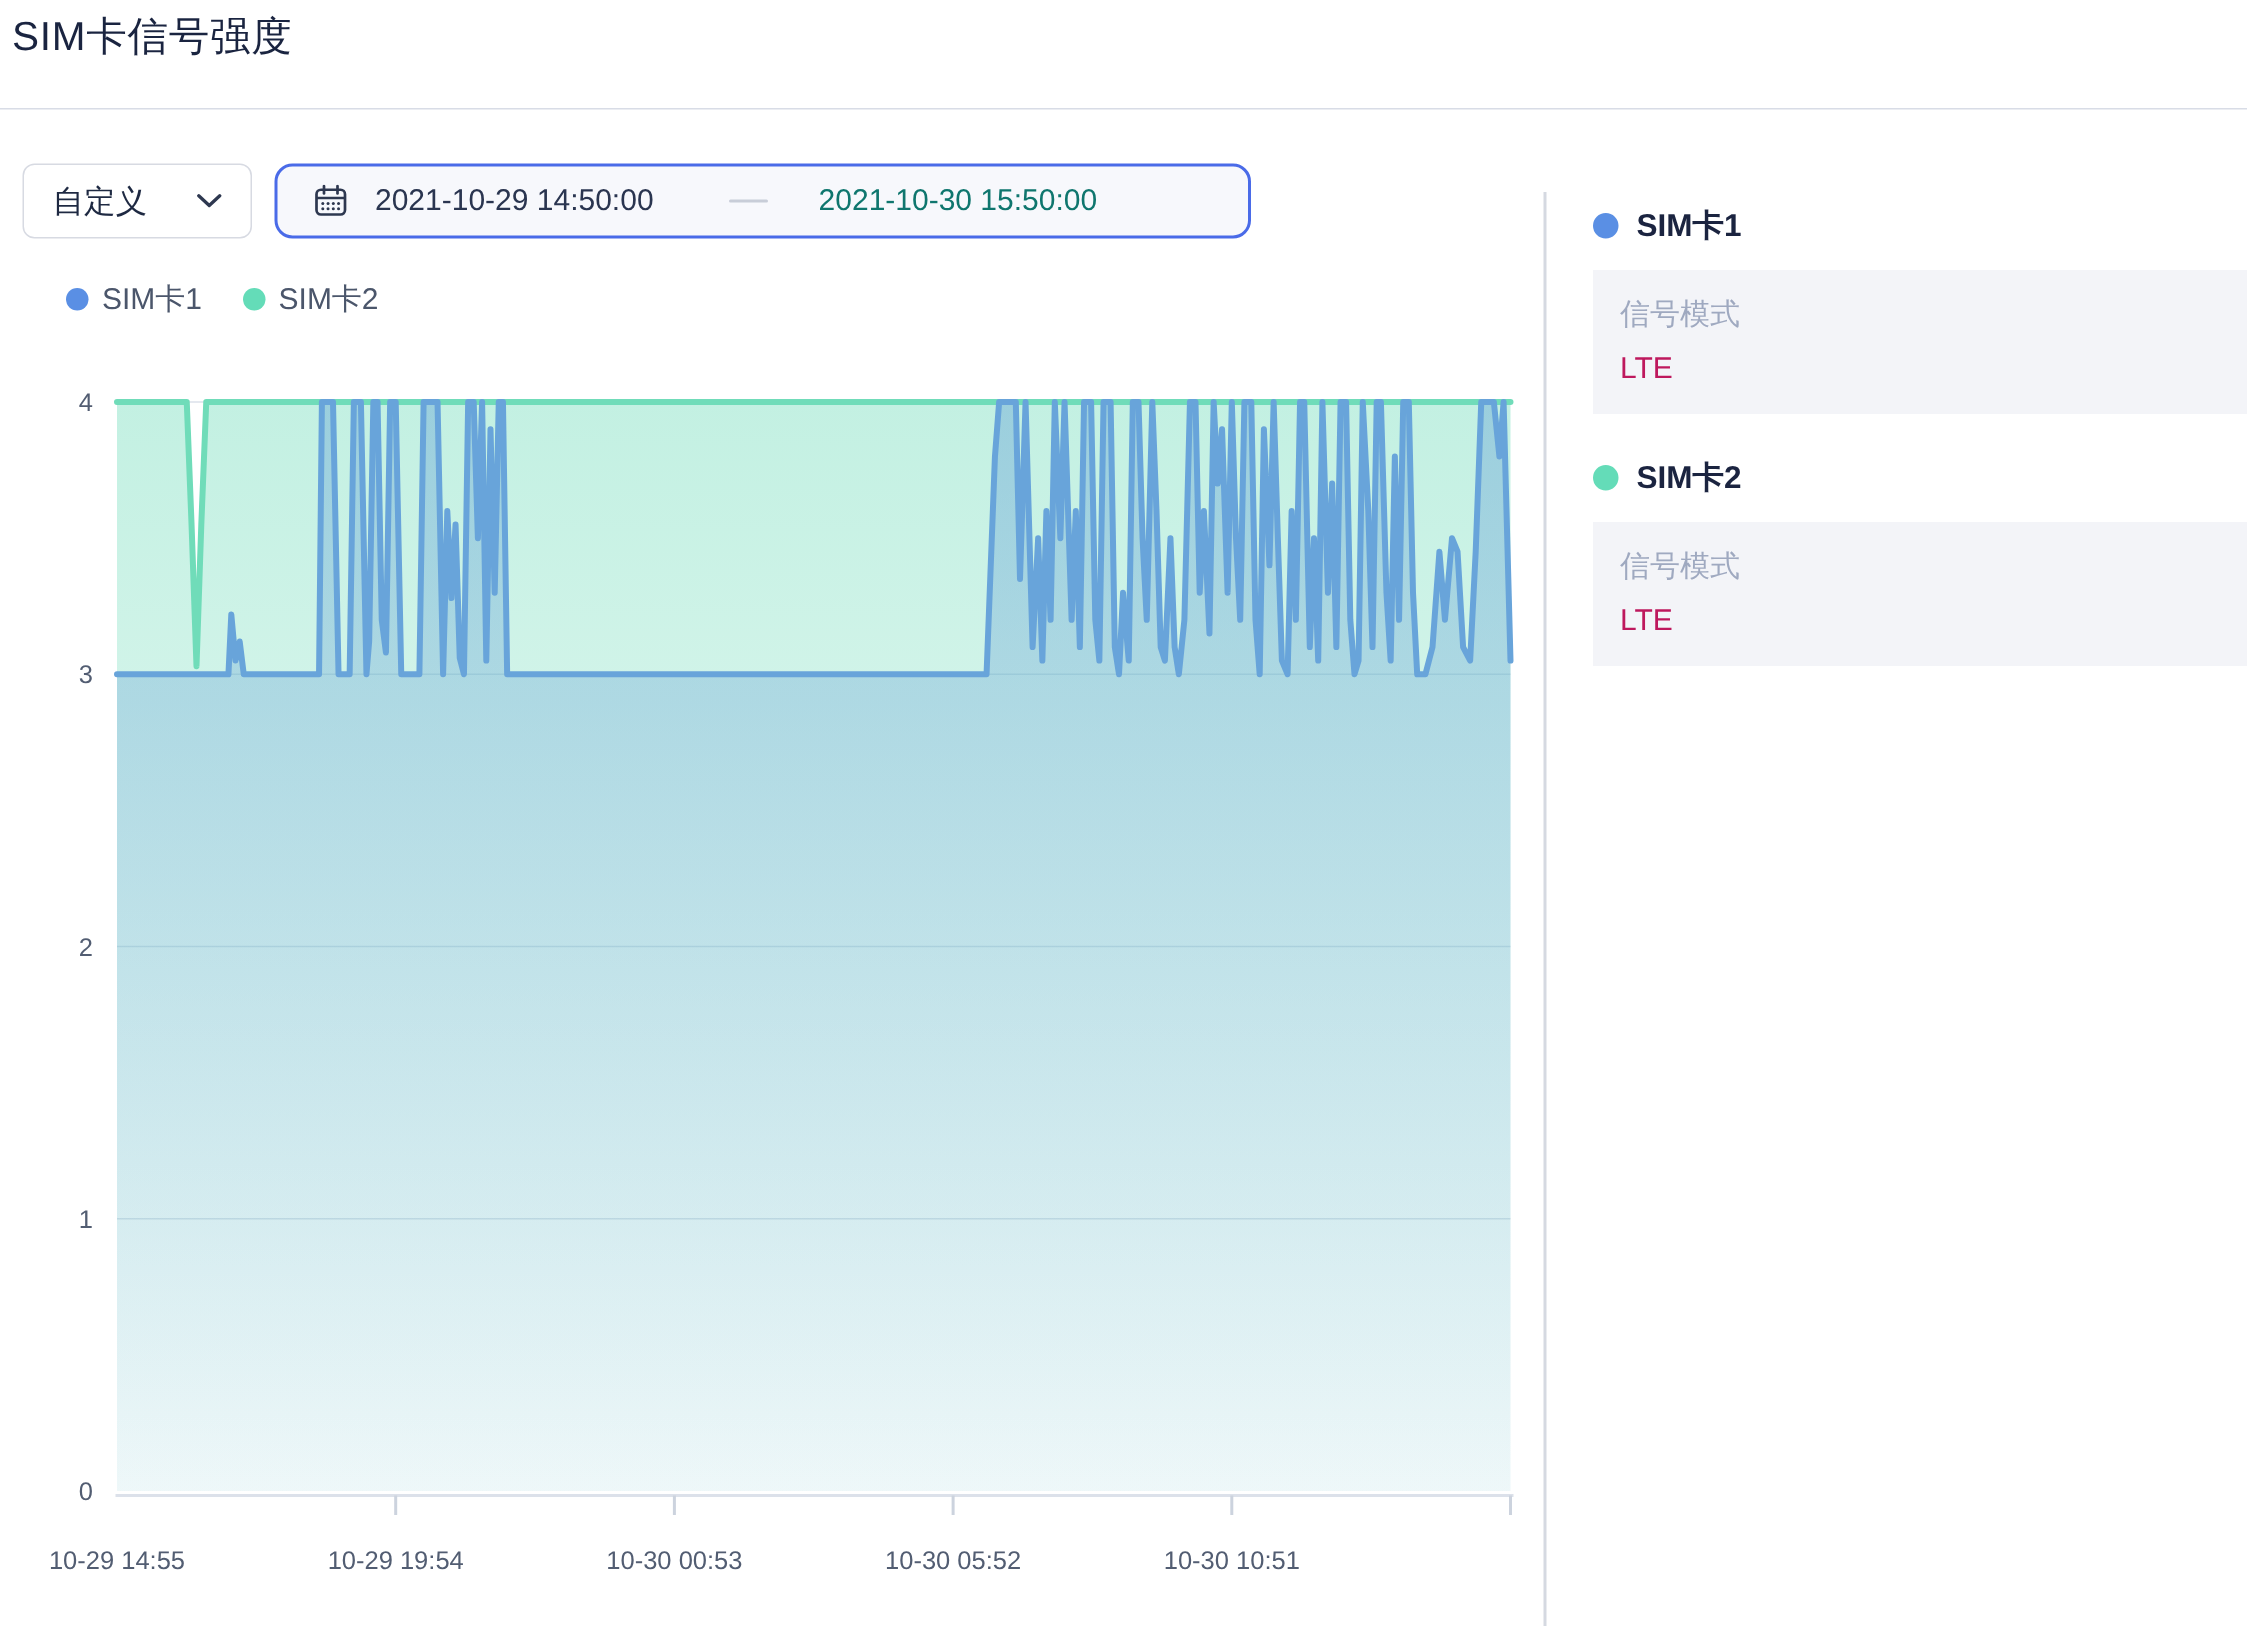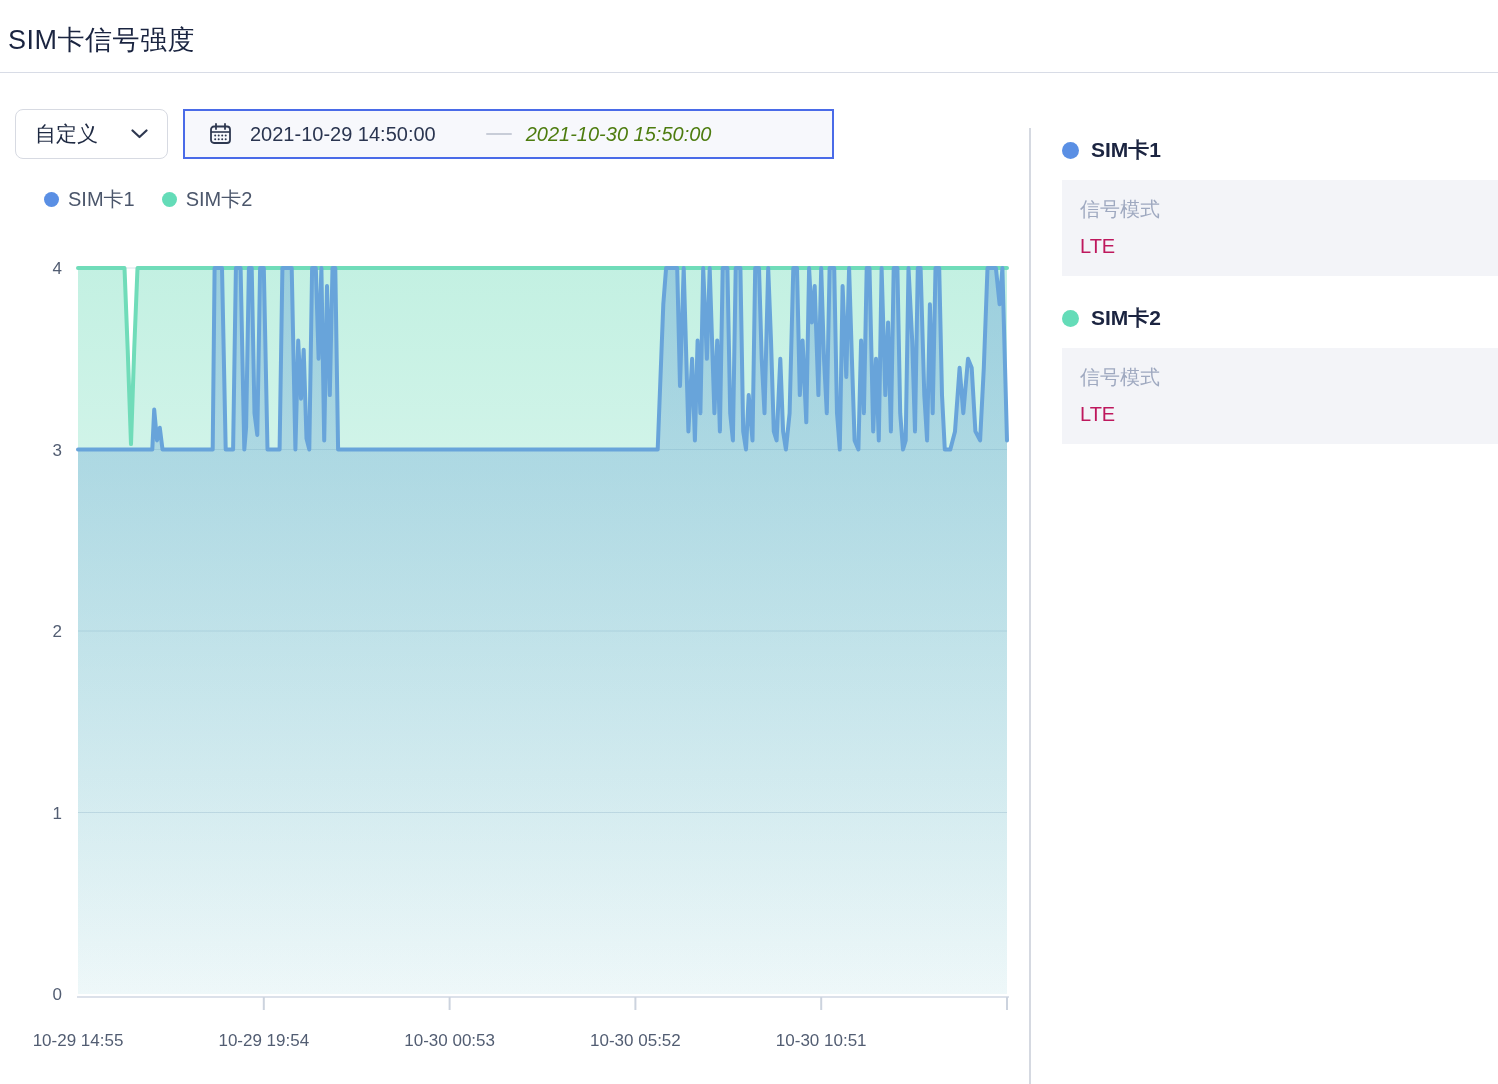--- a/index.html
+++ b/index.html
@@ -1,39 +1,39 @@
 <!DOCTYPE html>
 <html><head>
 <meta charset="utf-8">
 <style>
   html,body{margin:0;padding:0;}
   body{
     width:1498px;height:1084px;position:relative;background:#ffffff;
     font-family:"Liberation Sans", sans-serif;color:#1b2440;overflow:hidden;
   }
   .page-title{
-    position:absolute;top:22px;left:8px;font-size:27px;font-weight:500;
+    position:absolute;top:6px;left:8px;font-size:27px;font-weight:500;
     color:#1a2440;letter-spacing:.5px;text-align:center;
   }
   .h-divider{position:absolute;top:72px;left:0;width:1498px;height:1px;background:#d8dce6;}
 
   .controls{position:absolute;top:109px;left:15px;display:flex;align-items:stretch;gap:15px;}
   .preset-btn{
     width:153px;height:50px;box-sizing:border-box;border:1px solid #d7dae2;border-radius:8px;
     background:#fff;display:flex;align-items:center;justify-content:space-between;
     padding:0 19px;font-size:21px;color:#1e2942;cursor:pointer;
   }
   .date-range{
-    width:651px;height:50px;box-sizing:border-box;border:2px solid #4a6be8;border-radius:0;
+    width:651px;height:50px;box-sizing:border-box;border:2px solid #4a6be8;border-radius:12px;
     background:#f7f8fc;display:flex;align-items:center;font-size:20px;cursor:pointer;
   }
   .cal-wrap{margin-left:24px;display:flex;align-items:center;}
   .dr-start{margin-left:18px;color:#2a3550;}
   .dr-sep{margin-left:50px;width:26px;height:2px;background:#c8cdd8;border-radius:1px;}
-  .dr-end{margin-left:14px;color:#4d7c0f;font-style:italic;}
+  .dr-end{margin-left:34px;color:#0f766e;}
 
   .legend{position:absolute;top:186px;left:44px;display:flex;align-items:center;font-size:20px;color:#4b566b;}
   .legend-item{display:flex;align-items:center;margin-right:27px;cursor:pointer;}
   .dot{width:15px;height:15px;border-radius:50%;margin-right:9px;flex:0 0 auto;}
 
   .chart-wrap{position:absolute;left:0;top:240px;width:1028px;height:844px;}
   svg text{font-family:"Liberation Sans", sans-serif;}
 
   .v-divider{position:absolute;left:1029px;top:128px;width:2px;height:956px;background:#d5d9e1;}
 

